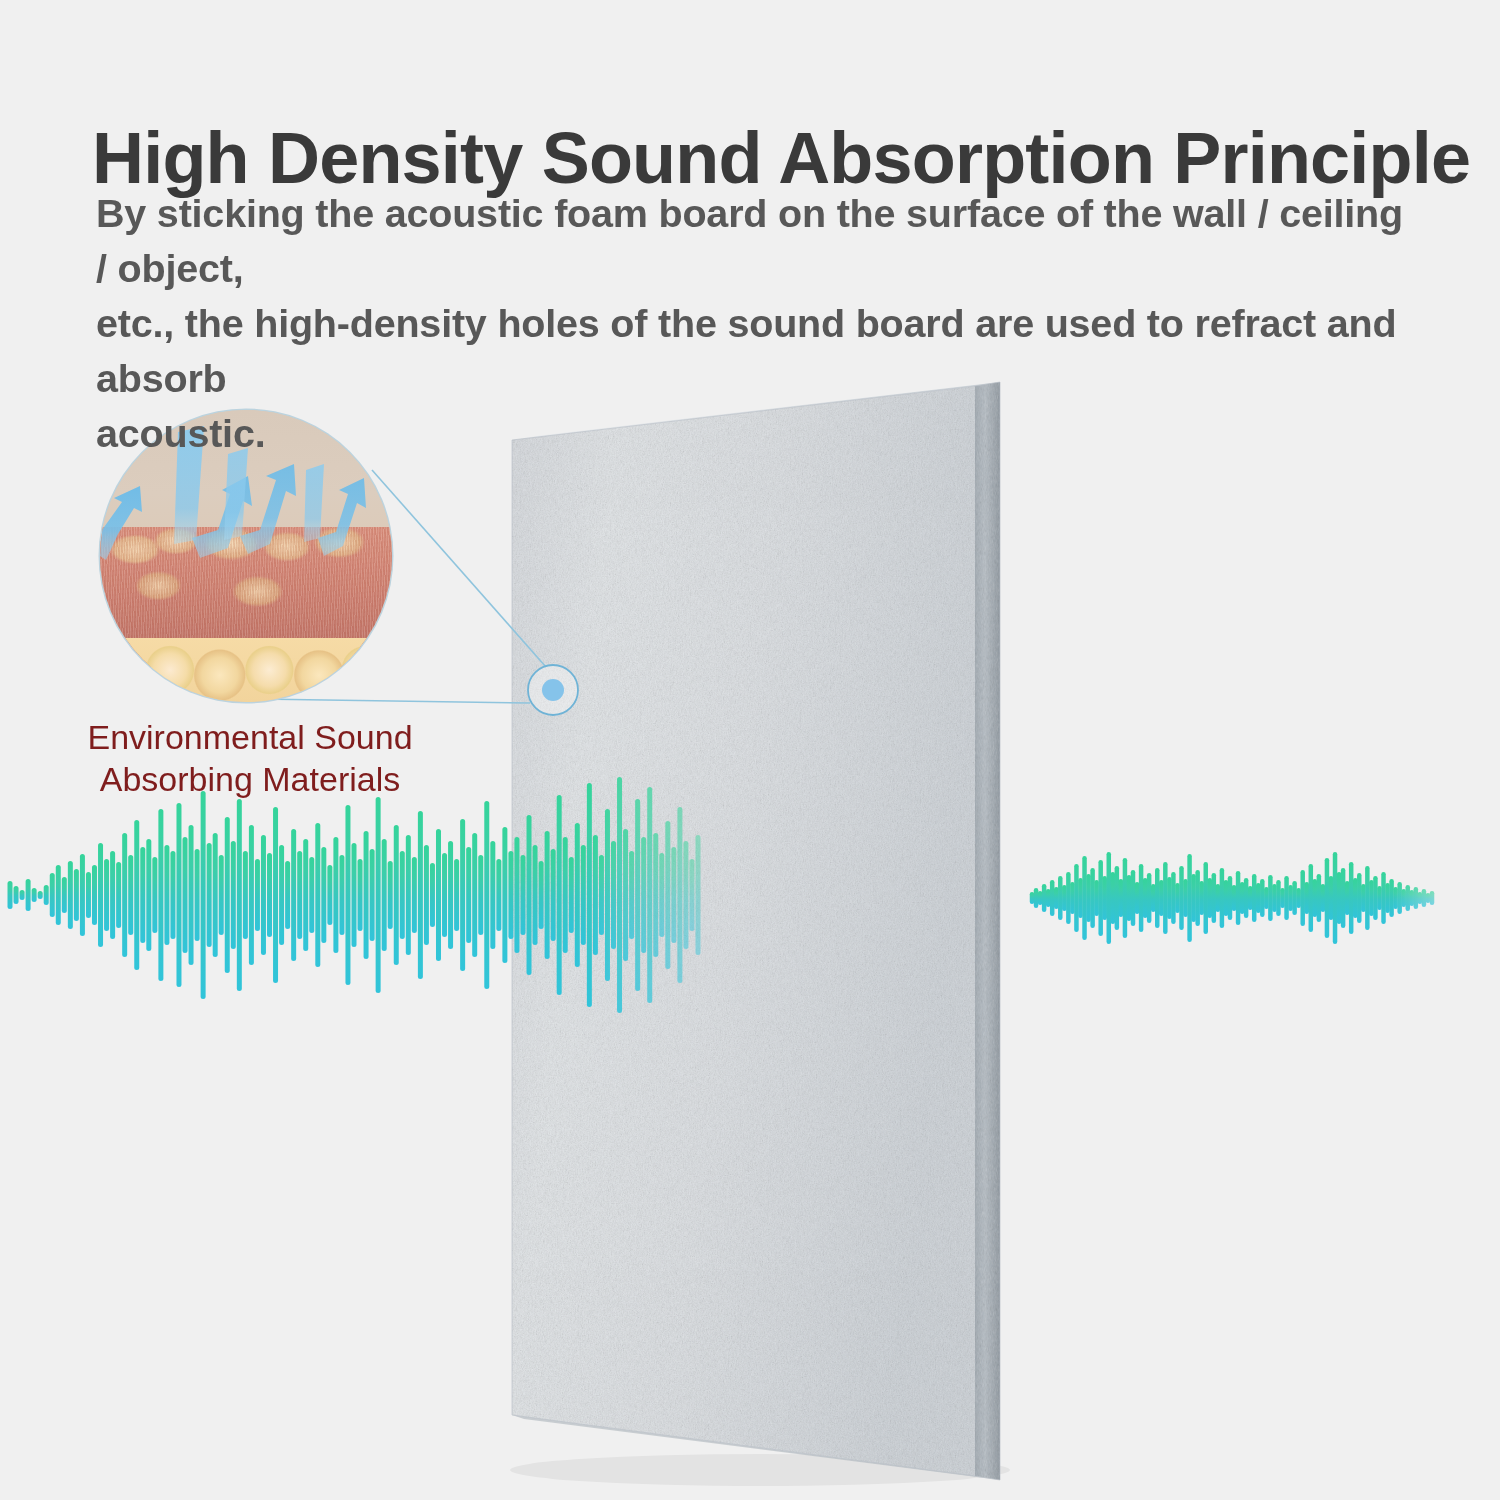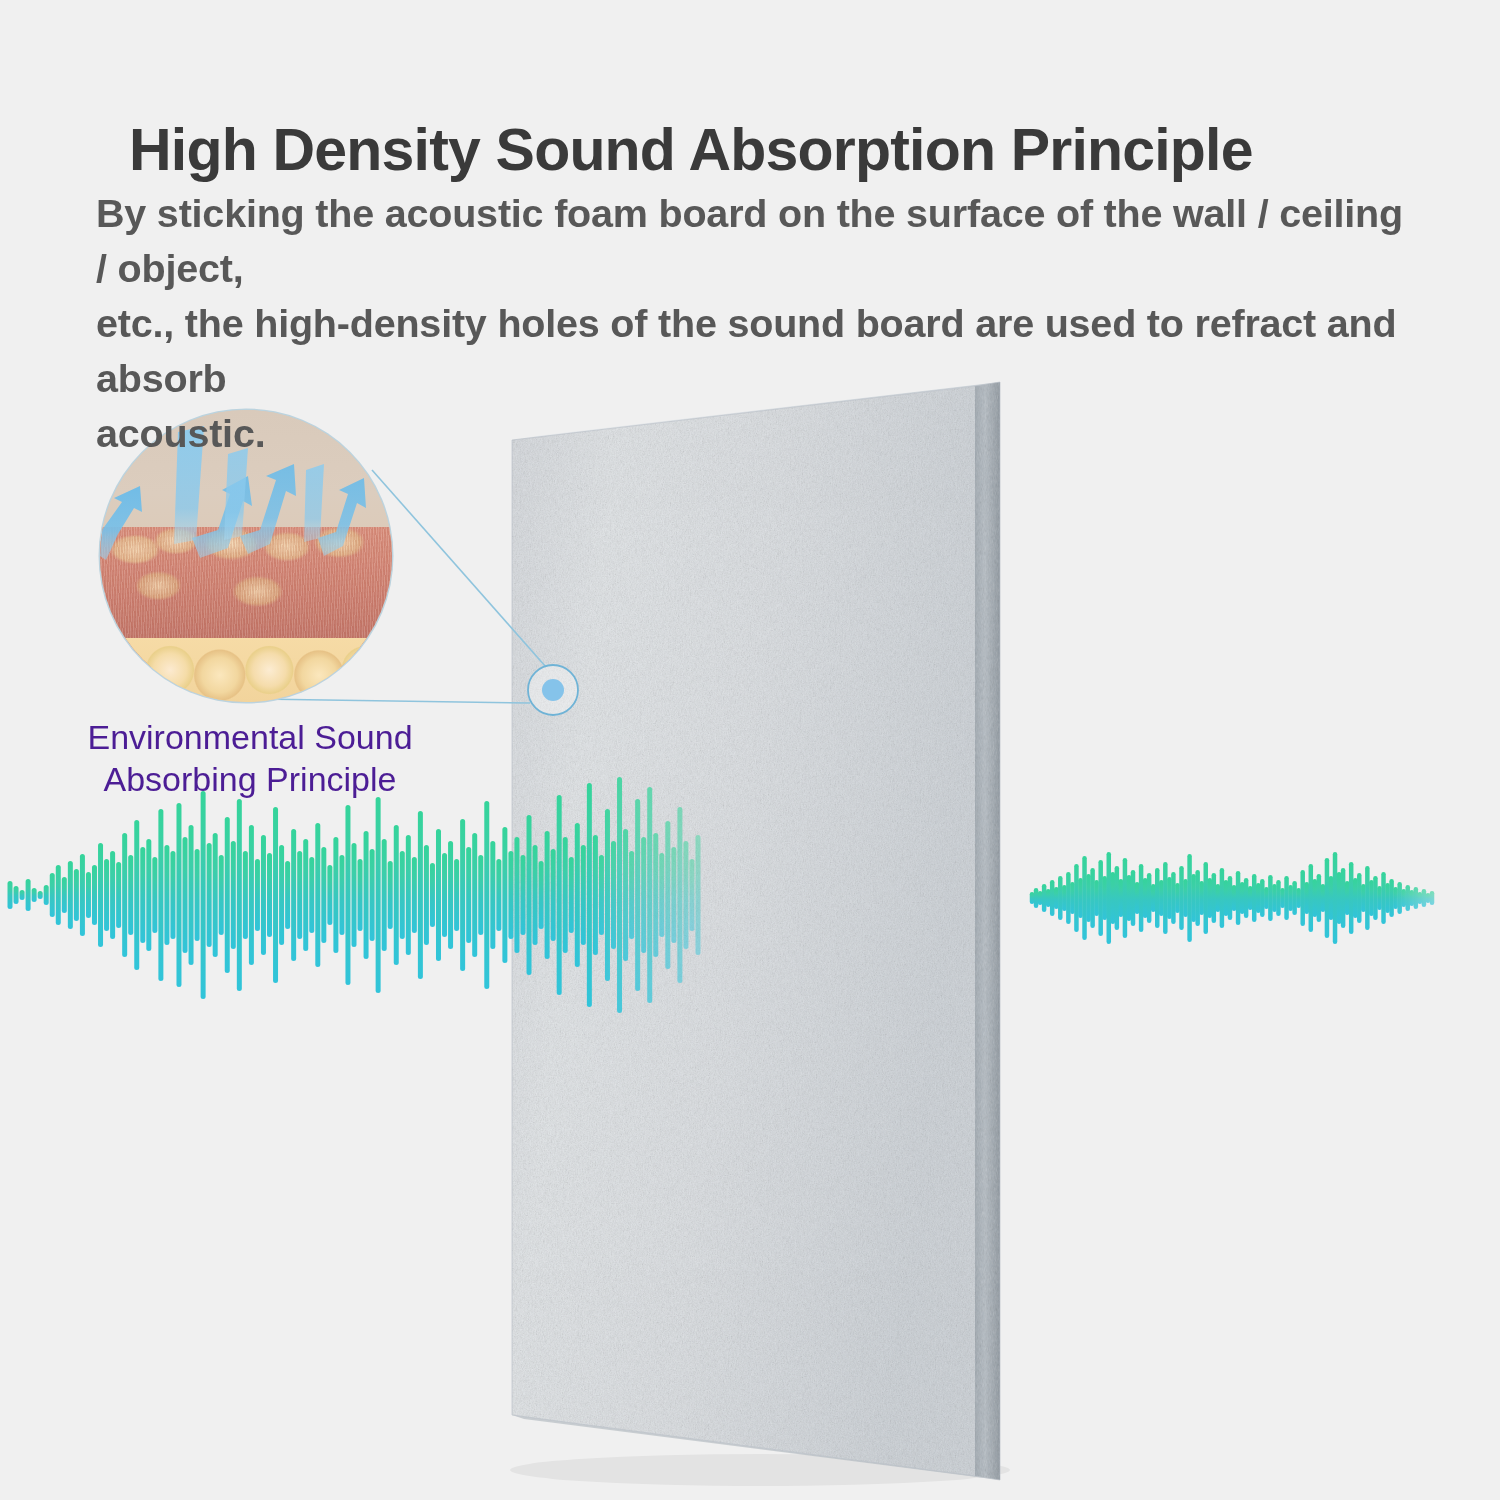--- a/index.html
+++ b/index.html
@@ -21,27 +21,26 @@
     background: #f0f0f0;
     overflow: hidden;
   }
 
   
   #title {
     position: absolute;
     left: 92px;
     top: 74px;
     width: 1330px;
-    font-size: 59px;
+    font-size: 72px;
     line-height: 72px;
     font-weight: bold;
     letter-spacing: -0.8px;
     color: #3a3a3a;
     white-space: nowrap;
-    margin-left: 37px;
   }
   #body-copy {
     position: absolute;
     left: 96px;
     top: 186px;
     width: 1318px;
     font-size: 39.5px;
     line-height: 55px;
     color: #585858;
     letter-spacing: -0.2px;
@@ -107,21 +106,21 @@
 
   
   #inset-caption {
     position: absolute;
     left: 60px;
     top: 716px;
     width: 380px;
     text-align: center;
     font-size: 34px;
     line-height: 42px;
-    color: #4c1d95;
+    color: #7f1d1d;
   }
 
   
   .wave-canvas {
     position: absolute;
     left: 0;
     top: 0;
     width: 1500px;
     height: 1500px;
     pointer-events: none;
@@ -486,21 +485,21 @@
 
       <g>
         <path d="M206,60 L224,54 L220,128 L204,132 Z" fill="url(#arrDown)" opacity="0.9"></path>
         <path d="M218,128 L236,122 L248,84 L239,80 L264,68 L266,98 L257,93 L243,136 L224,146 Z" fill="url(#arrUp)" opacity="0.95"></path>
       </g>
     </svg>
   </div>
 
   <div id="inset-caption">
     <div>Environmental Sound</div>
-    <div>Absorbing Principle</div>
+    <div>Absorbing Materials</div>
   </div>
 
   <h1 id="title">High Density Sound Absorption Principle</h1>
   <div id="body-copy">
     <div>By sticking the acoustic foam board on the surface of the wall / ceiling / object,</div>
     <div>etc., the high-density holes of the sound board are used to refract and absorb</div>
     <div>acoustic.</div>
   </div>
 
 </div>

